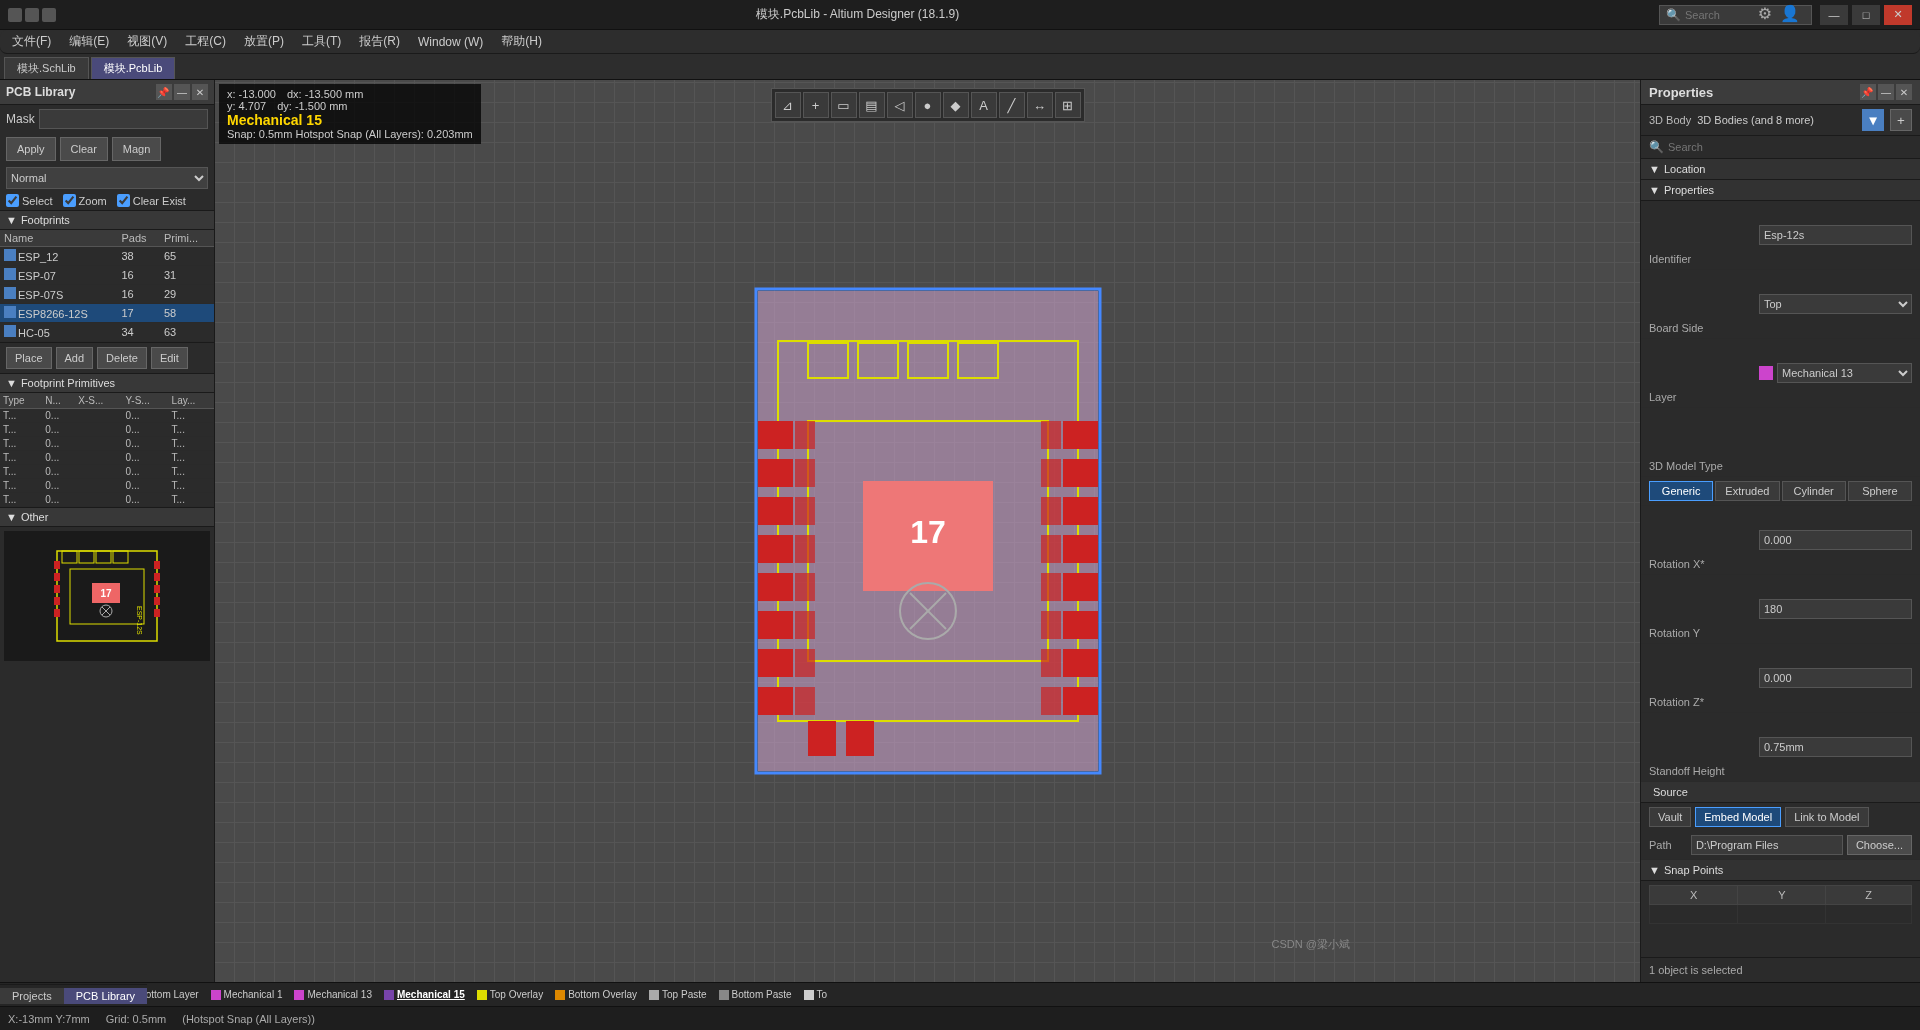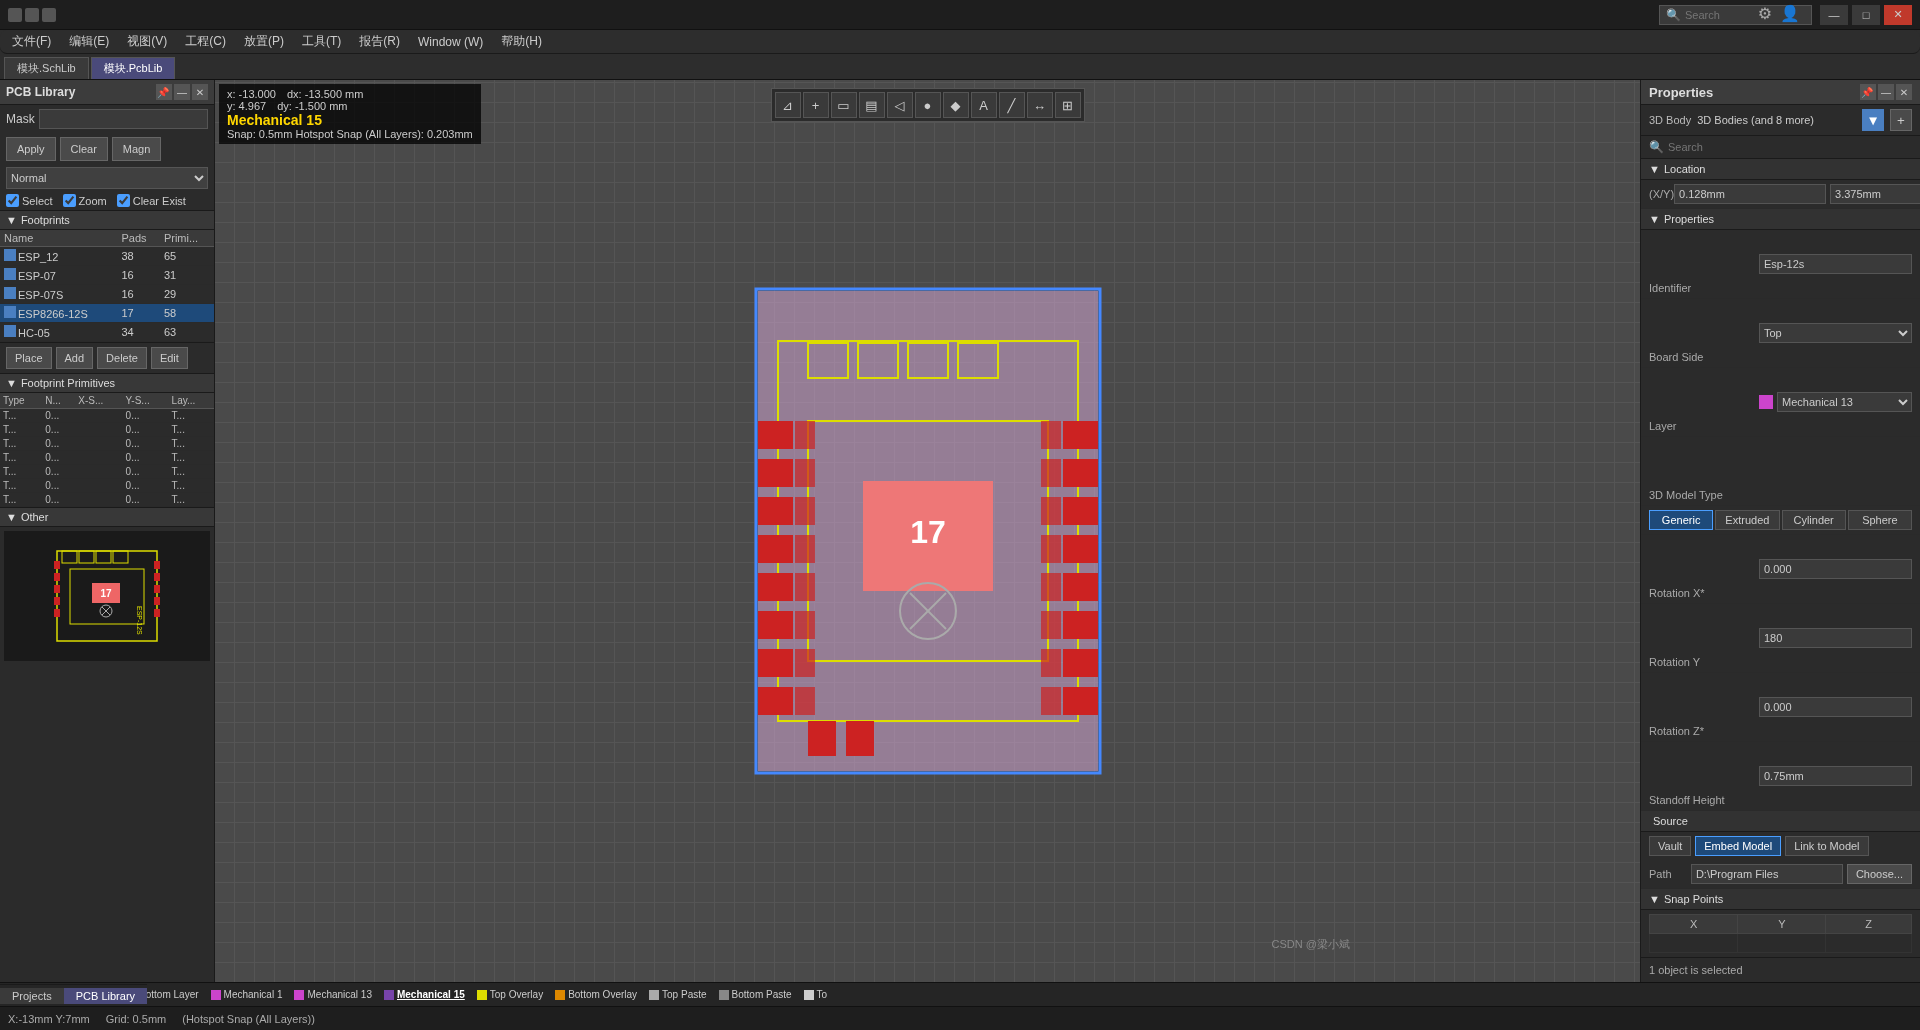--- a/index.html
+++ b/index.html
@@ -158,20 +158,21 @@
 <body>
 
 <div id="titlebar">
   <div style="display:flex;align-items:center;gap:8px;">
     <div style="display:flex;gap:3px;">
       <div style="width:14px;height:14px;background:#555;border-radius:2px;"></div>
       <div style="width:14px;height:14px;background:#555;border-radius:2px;"></div>
       <div style="width:14px;height:14px;background:#555;border-radius:2px;"></div>
     </div>
   </div>
+  <div class="title">模块.PcbLib - Altium Designer (18.1.9)</div>
   <div style="display:flex;align-items:center;gap:8px;">
     <div class="search-box">
       <span>🔍</span>
       <input type="text" placeholder="Search" style="">
     </div>
     <div class="win-controls">
       <button class="win-btn">—</button>
       <button class="win-btn">□</button>
       <button class="win-btn close">✕</button>
     </div>
@@ -400,21 +401,21 @@
 
   <div id="canvas-area">
     <div class="canvas-bg"></div>
 
     <div id="cursor-info">
       <div style="color:#ccc;font-size:11px;">
         <span>x: -13.000</span>
         <span style="margin-left:8px;">dx: -13.500 mm</span>
       </div>
       <div style="color:#ccc;font-size:11px;">
-        <span>y: 4.967</span>
+        <span>y: 4.707</span>
         <span style="margin-left:8px;">dy: -1.500  mm</span>
       </div>
       <div class="mech">Mechanical 15</div>
       <div class="snap">Snap: 0.5mm Hotspot Snap (All Layers): 0.203mm</div>
     </div>
 
     <div id="canvas-toolbar">
       <button class="canvas-tool">⊿</button>
       <button class="canvas-tool">+</button>
       <button class="canvas-tool">▭</button>
@@ -515,28 +516,20 @@
       <span class="search-icon">🔍</span>
       <input type="text" style="flex: 1 1 0%; background: none; border: none; color: rgb(204, 204, 204); font-size: 11px; outline: none;" placeholder="Search">
     </div>
 
     <div class="props-scroll">
 
       <div class="prop-section-header">
         <span>▼</span>
         <span>Location</span>
       </div>
-      <div class="prop-loc-row">
-        <div class="prop-loc-label">(X/Y)</div>
-        <div class="prop-loc-inputs">
-          <input class="prop-loc-input" type="text" value="0.128mm" style="">
-          <input class="prop-loc-input" type="text" value="3.375mm" style="">
-        </div>
-
-      </div>
 
       <div class="prop-section-header">
         <span>▼</span>
         <span>Properties</span>
       </div>
 
       <div class="prop-row">
         <div class="prop-label">Identifier</div>
         <input class="prop-input" type="text" value="Esp-12s" style="">
       </div>

